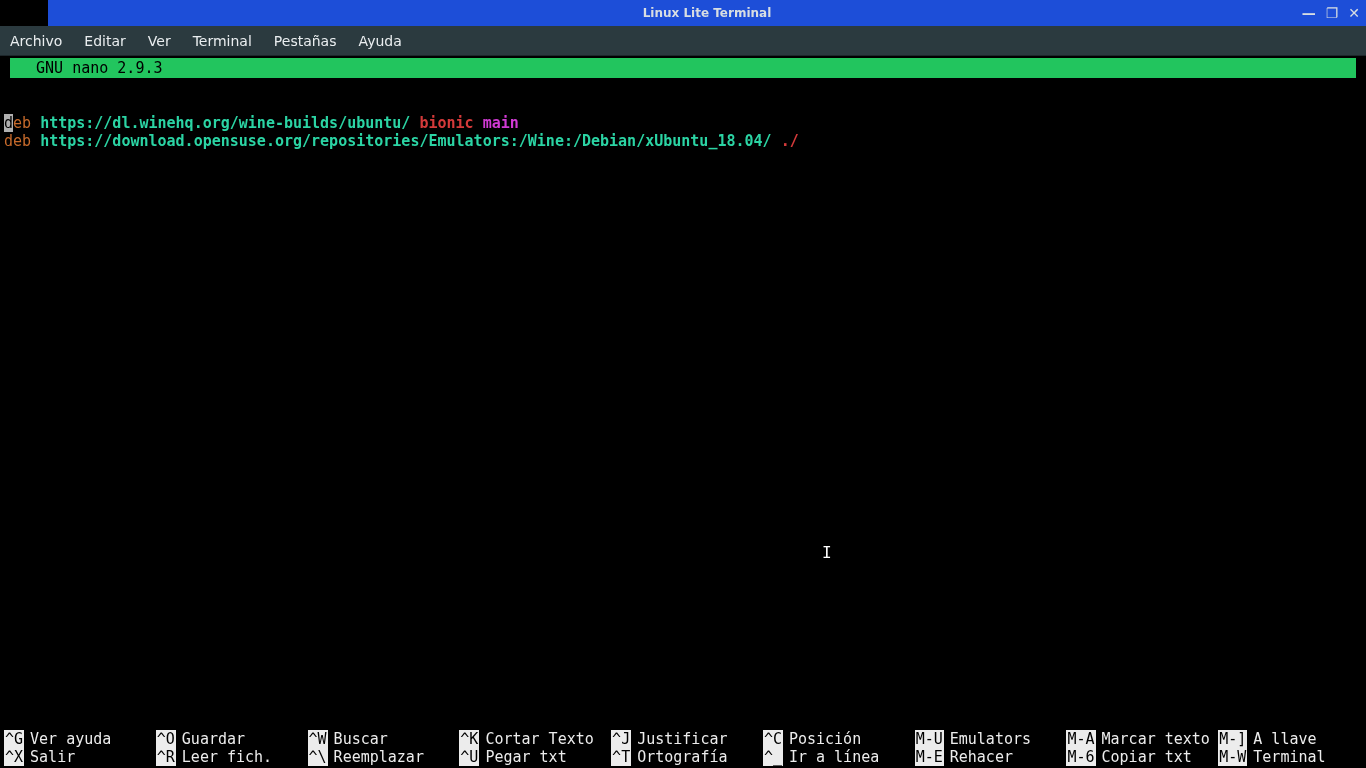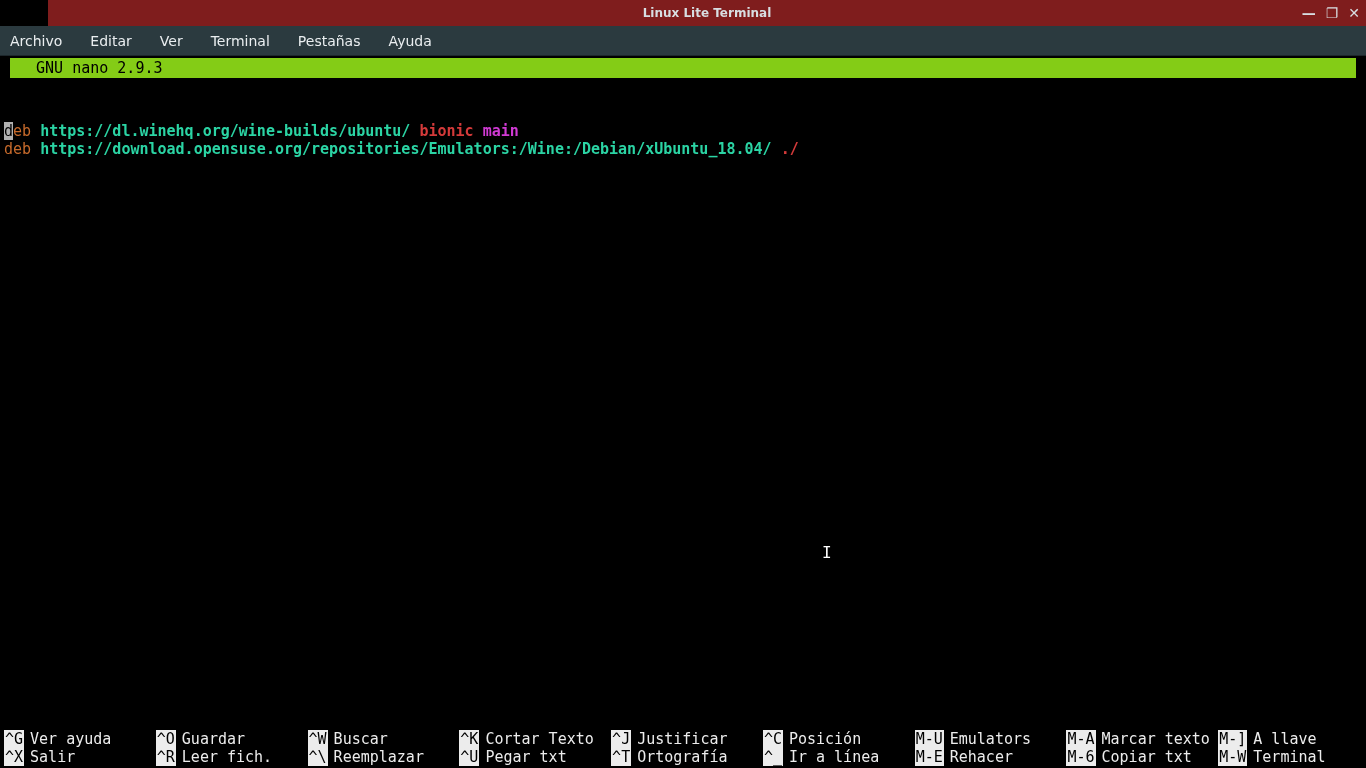--- a/index.html
+++ b/index.html
@@ -7,21 +7,21 @@
     width: 1366px;
     height: 768px;
     background: #000;
     font-family: "DejaVu Sans Mono", "Liberation Mono", monospace;
     font-size: 14px;
     overflow: hidden;
     display: flex;
     flex-direction: column;
   }
   .titlebar {
-    background: #7f1d1d;
+    background: #1d4ed8;
     color: #d8dee2;
     height: 26px;
     display: flex;
     align-items: center;
     justify-content: center;
     font-family: "DejaVu Sans", sans-serif;
     font-size: 12px;
     font-weight: bold;
     position: relative;
     margin-left: 48px;
@@ -43,46 +43,46 @@
   }
   .menubar {
     background: #2b3a3f;
     color: #eaeef0;
     height: 30px;
     display: flex;
     align-items: center;
     padding: 0 10px;
     font-family: "DejaVu Sans", sans-serif;
     font-size: 14px;
-    gap: 28px;
+    gap: 22px;
     border-bottom: 1px solid #1d272b;
   }
   .menubar .menu-item { cursor: pointer; }
   .nano-header {
-    background: #84cc16;
+    background: #22c55e;
     color: #000;
     font-family: "DejaVu Sans Mono", monospace;
     font-size: 15px;
     line-height: 20px;
     padding: 0 8px;
     display: flex;
     white-space: pre;
     margin: 2px 10px 0 10px;
   }
   .nano-header .left { flex: 0 0 auto; }
   .nano-header .center { flex: 1; text-align: center; }
   .nano-header .right { flex: 0 0 auto; width: 60px; }
   .editor {
     flex: 1;
     background: #000;
     color: #ccc;
     font-family: "DejaVu Sans Mono", monospace;
     font-size: 15px;
     line-height: 18px;
-    padding: 8px 4px 0 4px;
+    padding: 0 4px 0 4px;
     white-space: pre;
     overflow: hidden;
     position: relative;
   }
   .editor .cursor-char {
     background: #b0b0b0;
     color: #000;
   }
   .c-keyword { color: #c66a2b; }
   .c-url { color: #2bd4a4; font-weight: bold; }

